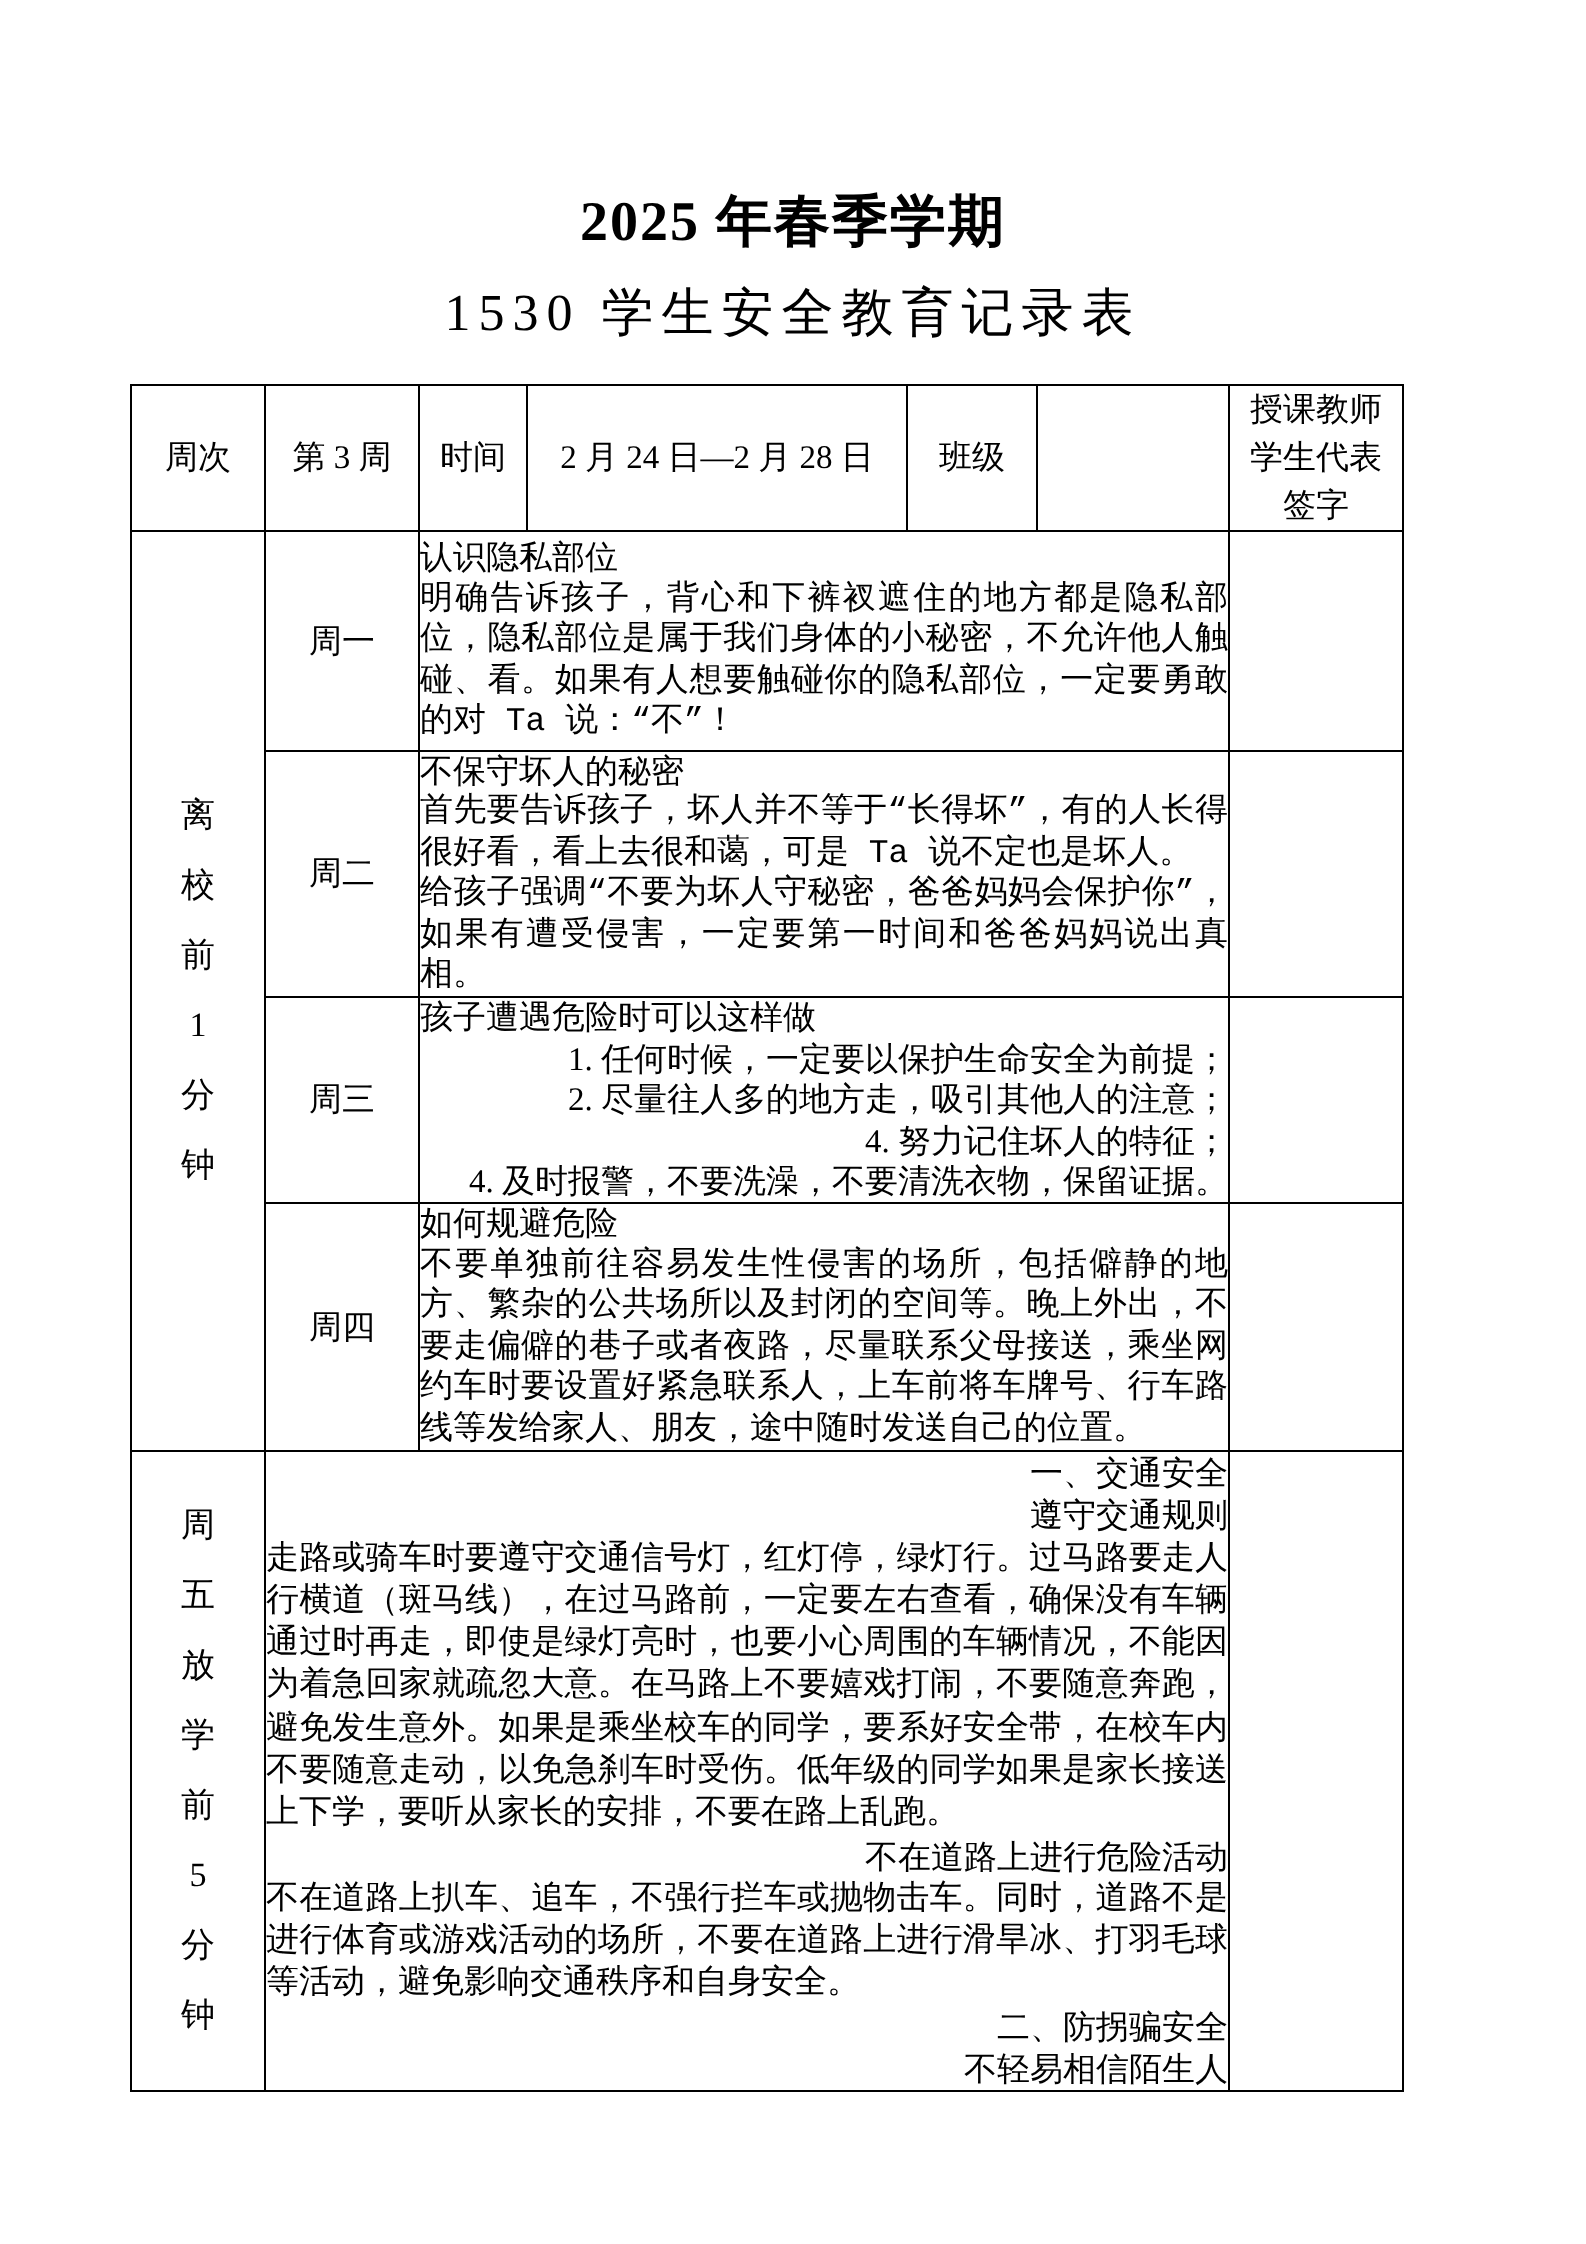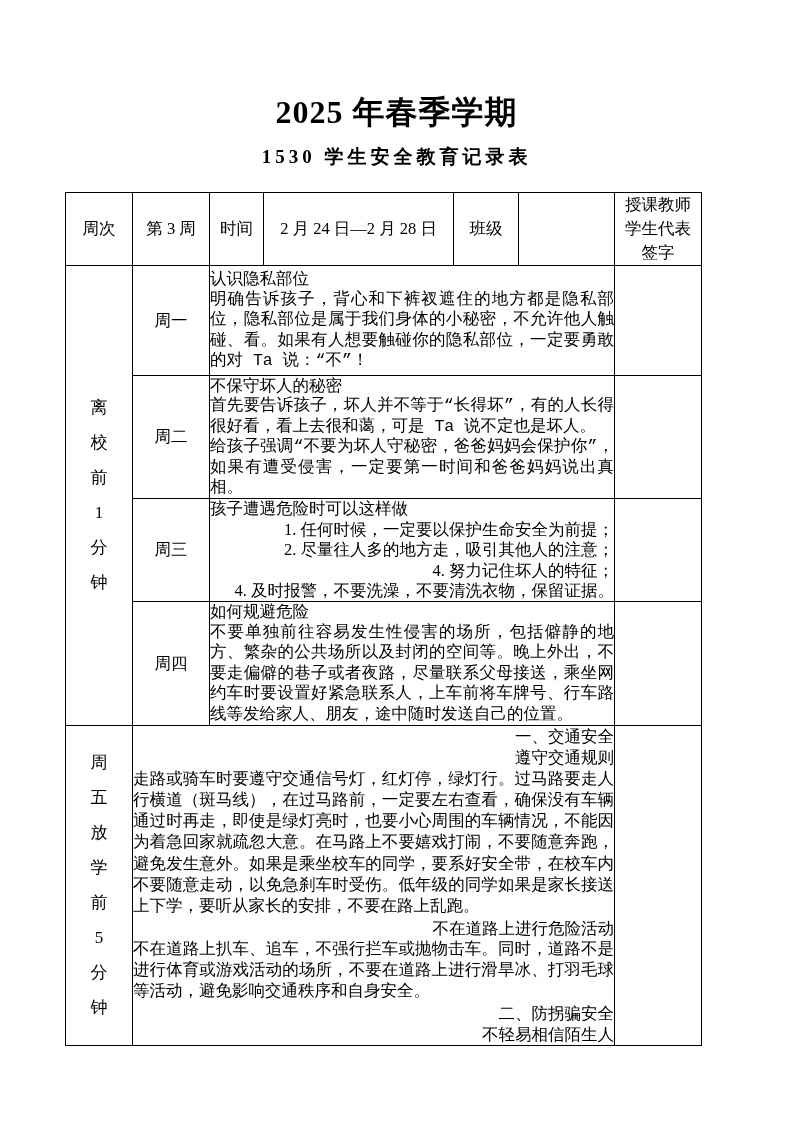--- a/index.html
+++ b/index.html
@@ -8,27 +8,27 @@
     position:relative;
     width:793px; height:1122px;
     background:#ffffff;
     color:#000;
     font-family:"Liberation Serif","DejaVu Serif",serif;
     overflow:hidden;
   }
   .title1 {
     position:absolute; top:94px; left:0; width:100%;
     text-align:center;
-    font-size:32px; font-weight:bold; letter-spacing:1px;
+    font-size:28px; font-weight:bold; letter-spacing:1px;
     line-height:36px;
   }
   .title2 {
     position:absolute; top:140px; left:0; width:100%;
     text-align:center;
-    font-size:19px; font-weight:bold; letter-spacing:4px;
+    font-size:26px; font-weight:normal; letter-spacing:4px;
     line-height:34px;
   }
   table.record {
     position:absolute; left:65px; top:192px;
     width:636px;
     border-collapse:collapse;
     table-layout:fixed;
   }
   table.record td {
     border:1.6px solid #000;

